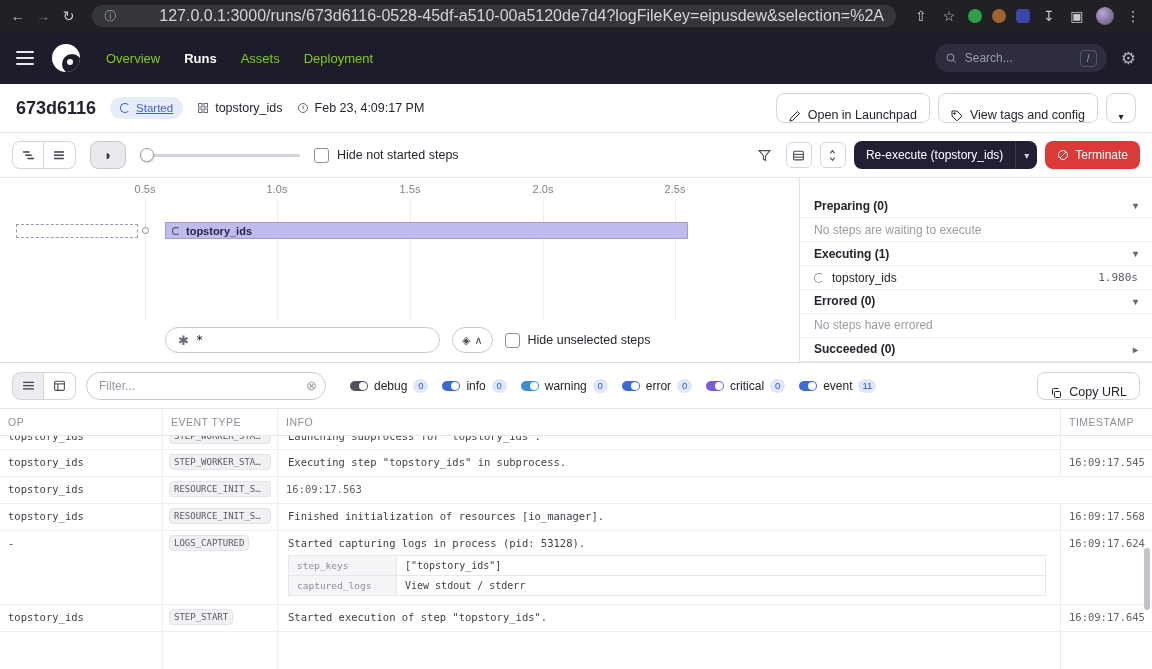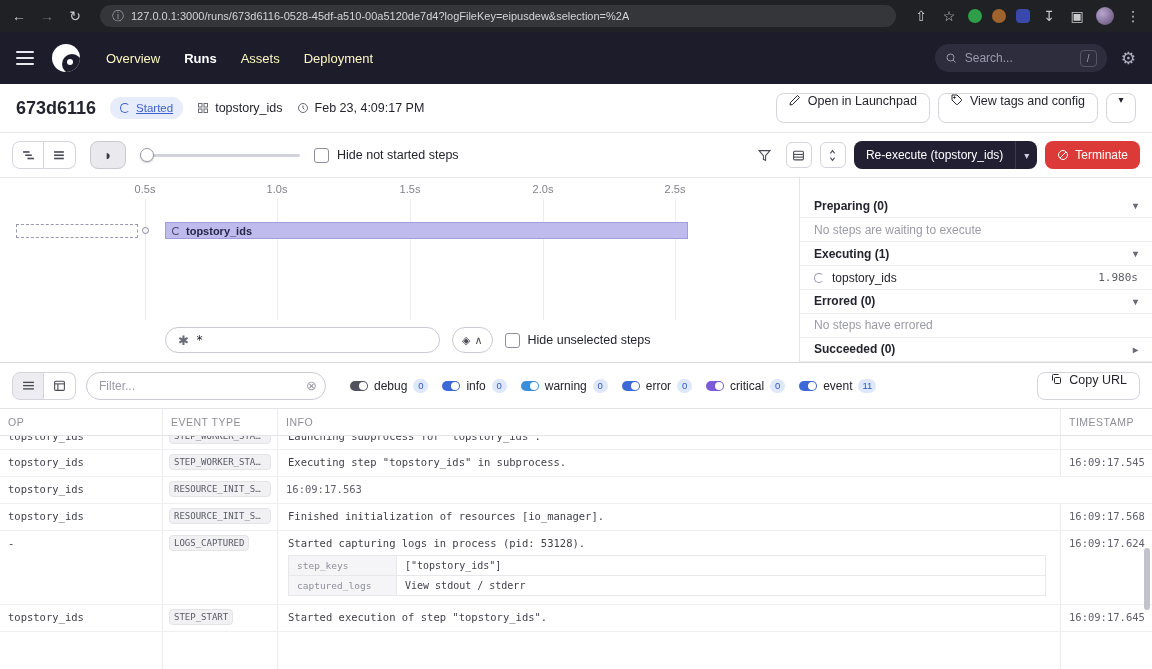--- a/index.html
+++ b/index.html
@@ -7,49 +7,49 @@
   .screen {
     position: relative; width: 1152px; height: 669px; background: #fff;
     font-family: "Liberation Sans", sans-serif; overflow: hidden; color:#24242e;
   }
   
   .browser { height:32px; background:#202124; display:flex; align-items:center; padding:0 10px; gap:10px; color:#c9c9cc; }
   .bicon { font-size:14px; width:18px; text-align:center; cursor:default; }
   .bicon.dim { color:#6f6f75; }
   .urlbar { flex:1; height:22px; background:#35363a; border-radius:11px; display:flex; align-items:center; gap:7px; padding:0 12px; margin:0 6px; }
   .urlbar .info-i { color:#9aa0a6; font-size:12px; }
-  .url { color:#d3d4d6; font-size:11px; white-space:nowrap; overflow:hidden; }
+  .url { color:#d3d4d6; font-size:16px; white-space:nowrap; overflow:hidden;margin-left:36px; }
   .bright { display:flex; align-items:center; gap:10px; }
   .extdot { width:14px; height:14px; border-radius:50%; display:inline-block; }
   .extdot.square { border-radius:4px; }
   .avatar { width:18px; height:18px; border-radius:50%; background: radial-gradient(circle at 35% 35%, #b9a6d0, #5d4a72); }
   
   .dnav { height:52px; background:#1c1c2a; display:flex; align-items:center; padding:0 16px; gap:18px; }
   .hamburger { width:18px; display:flex; flex-direction:column; gap:4px; cursor:pointer; }
   .hamburger span { height:2px; background:#e8e8ee; border-radius:1px; }
   .logo { width:28px; height:28px; border-radius:50%; background:#fff; position:relative; overflow:hidden; }
   .logo::after { content:""; position:absolute; width:20px; height:20px; border-radius:50%; background:#1c1c2a; left:10px; top:10px; }
   .logo::before { content:""; position:absolute; width:6px; height:6px; border-radius:50%; background:#fff; left:15px; top:15px; z-index:2; }
   .dnav-items { display:flex; gap:24px; margin-left:8px; }
-  .dnav-item { color:#fef9c3; font-size:13px; cursor:pointer; }
+  .dnav-item { color:#84cc16; font-size:13px; cursor:pointer; }
   .dnav-item.active { color:#fff; font-weight:bold; }
   .dnav-right { margin-left:auto; display:flex; align-items:center; gap:14px; }
   .searchpill { width:172px; height:28px; background:#2d2d3d; border-radius:14px; display:flex; align-items:center; gap:8px; padding:0 10px; color:#9a9aae; font-size:12px; }
   .slashkey { margin-left:auto; width:17px; height:17px; border:1px solid #55556a; border-radius:4px; font-size:10px; display:grid; place-items:center; color:#9a9aae; }
   .gear { color:#b0b0c0; font-size:17px; cursor:pointer; }
   
   .runheader { height:49px; display:flex; align-items:center; gap:14px; padding:0 16px; border-bottom:1px solid #e7e7ec; background:#fff; }
   .runid { font-size:18px; font-weight:bold; }
   .badge { display:inline-flex; align-items:center; gap:6px; height:22px; padding:0 10px; border-radius:12px;
            background:var(--started-bg,#e7ecfb); color:var(--started-text,#3b5fd0); font-size:11.5px;text-decoration:underline; }
   .spin { width:10px; height:10px; border-radius:50%; border:1.5px solid currentColor; border-right-color:transparent; display:inline-block; }
   .meta-item { display:inline-flex; align-items:center; gap:6px; font-size:12.5px; color:#24242e; }
   .meta-item .micon { color:#6a6a78; display:inline-flex; }
   .rh-right { margin-left:auto; display:flex; align-items:center; gap:8px; }
-  .obtn { display:inline-flex; align-items:flex-start; gap:7px; height:30px; padding:0 12px; border:1px solid #d4d4dc; border-radius:8px;
+  .obtn { display:inline-flex; align-items:flex-end; gap:7px; height:30px; padding:0 12px; border:1px solid #d4d4dc; border-radius:8px;
           background:#fff; font-size:12.5px; color:#24242e; cursor:pointer; }
   .obtn.icon-only { width:30px; padding:0; justify-content:center; }
   
   .gtoolbar { height:45px; display:flex; align-items:center; gap:14px; padding:0 12px; border-bottom:1px solid #e5e5ea; }
   .segment { display:flex; }
   .segbtn { width:32px; height:28px; border:1px solid #d4d4dc; background:#fff; display:grid; place-items:center; color:#4a4a55; cursor:pointer; }
   .segbtn:first-child { border-radius:8px 0 0 8px; }
   .segbtn:last-child { border-radius:0 8px 8px 0; border-left:none; }
   .togglebtn { width:36px; height:28px; border:1px solid #c9c9d2; background:#e9e9ee; border-radius:8px; display:grid; place-items:center; font-size:14px; color:#3a3a45; cursor:pointer; }
   .slider { position:relative; width:160px; height:14px; }

